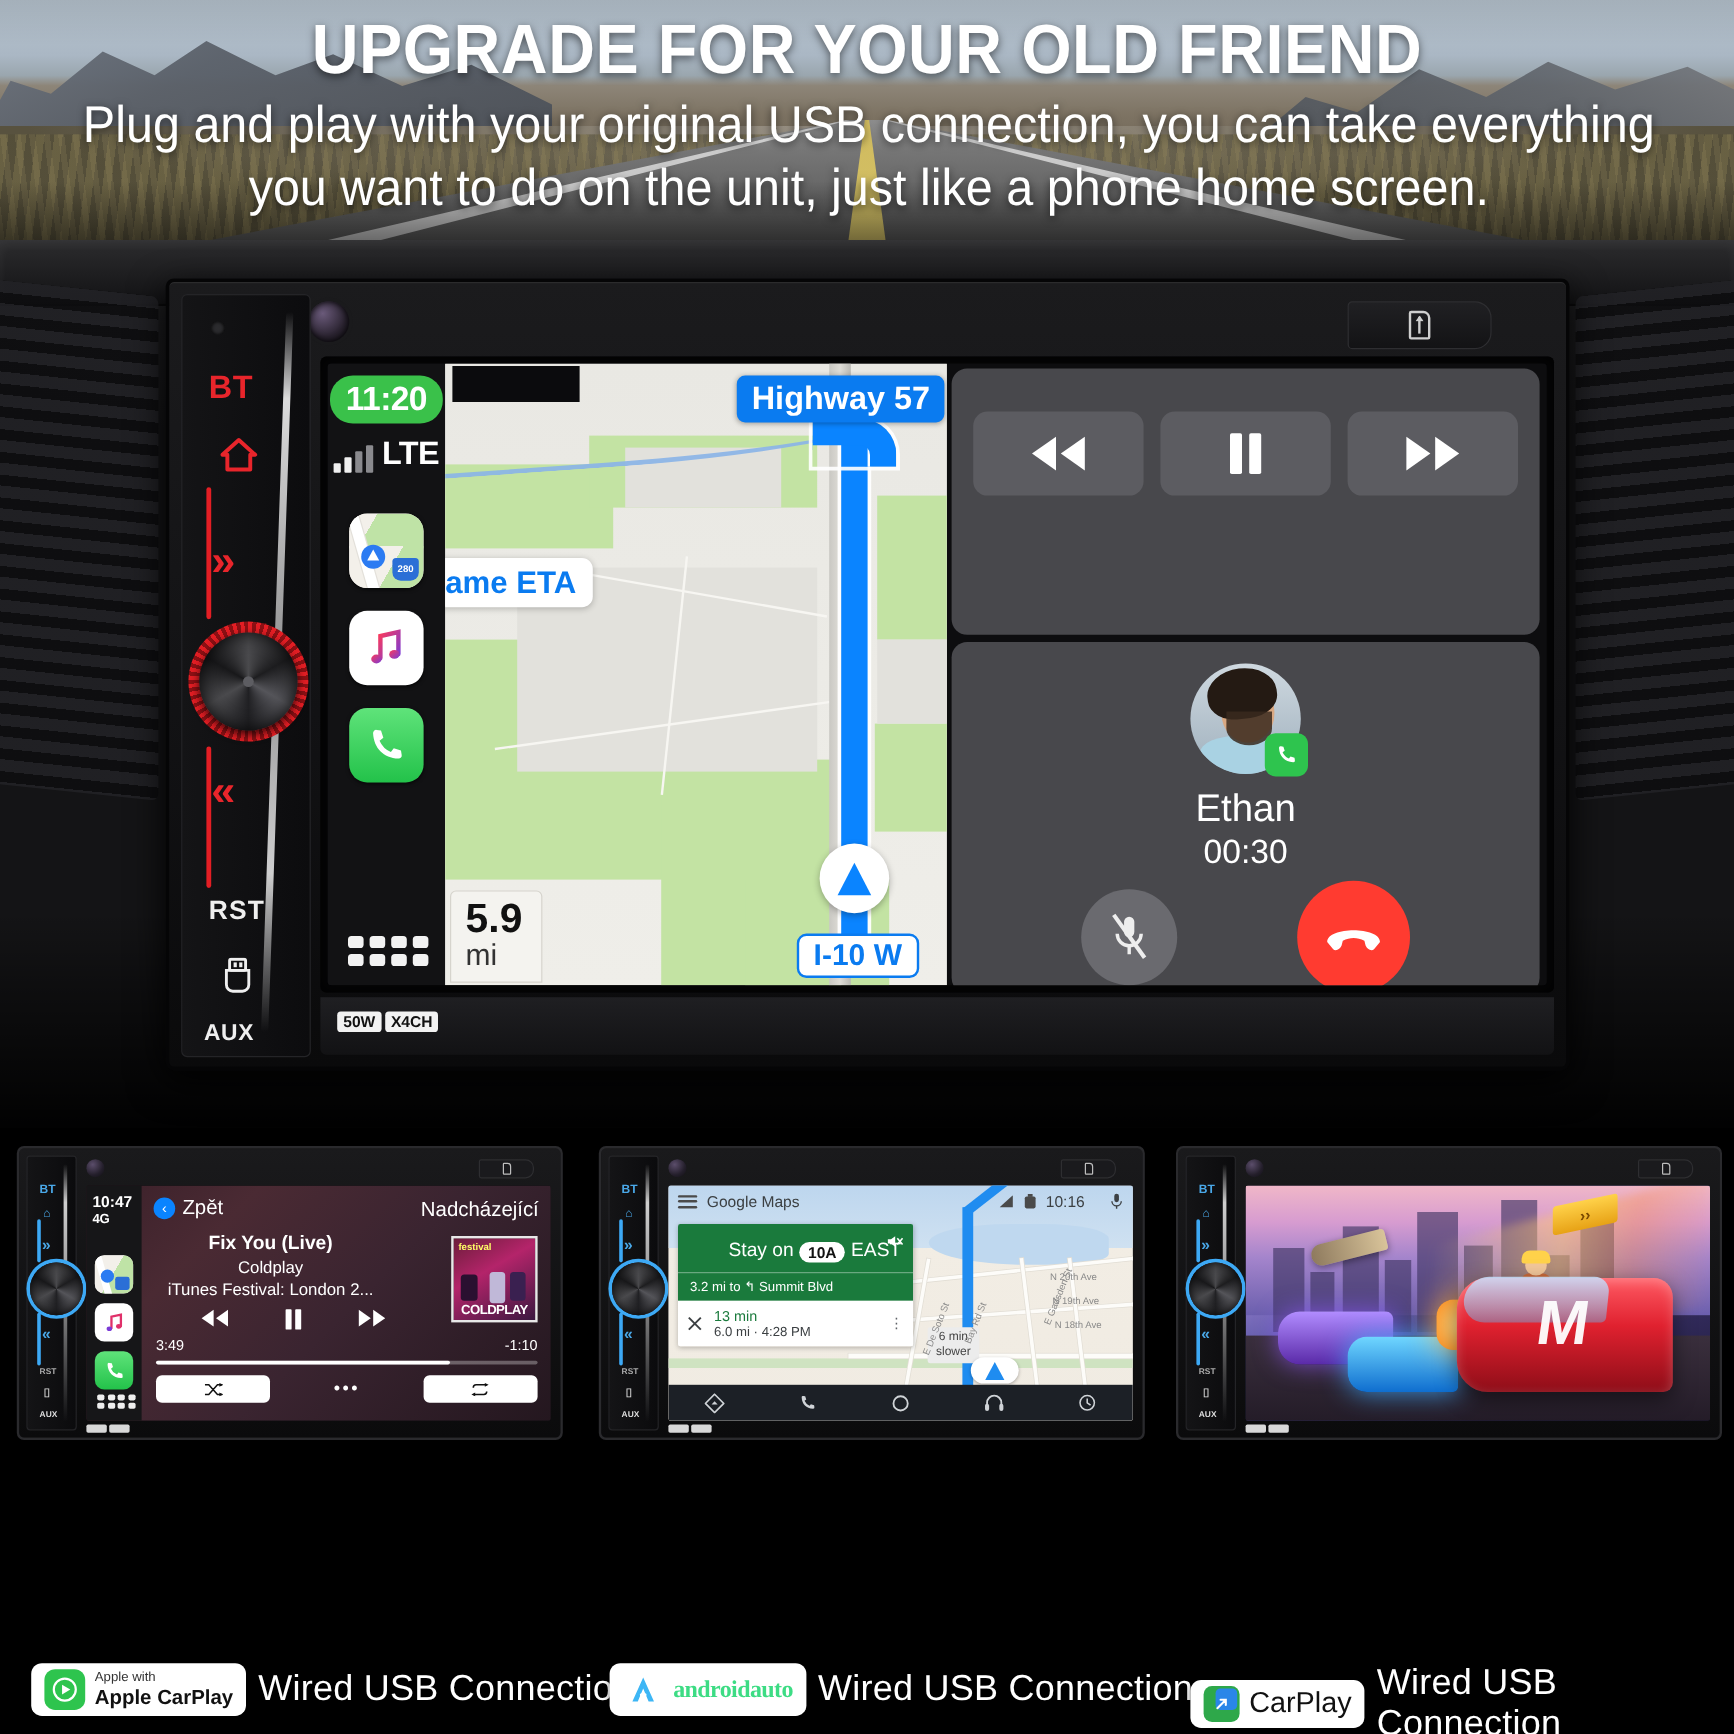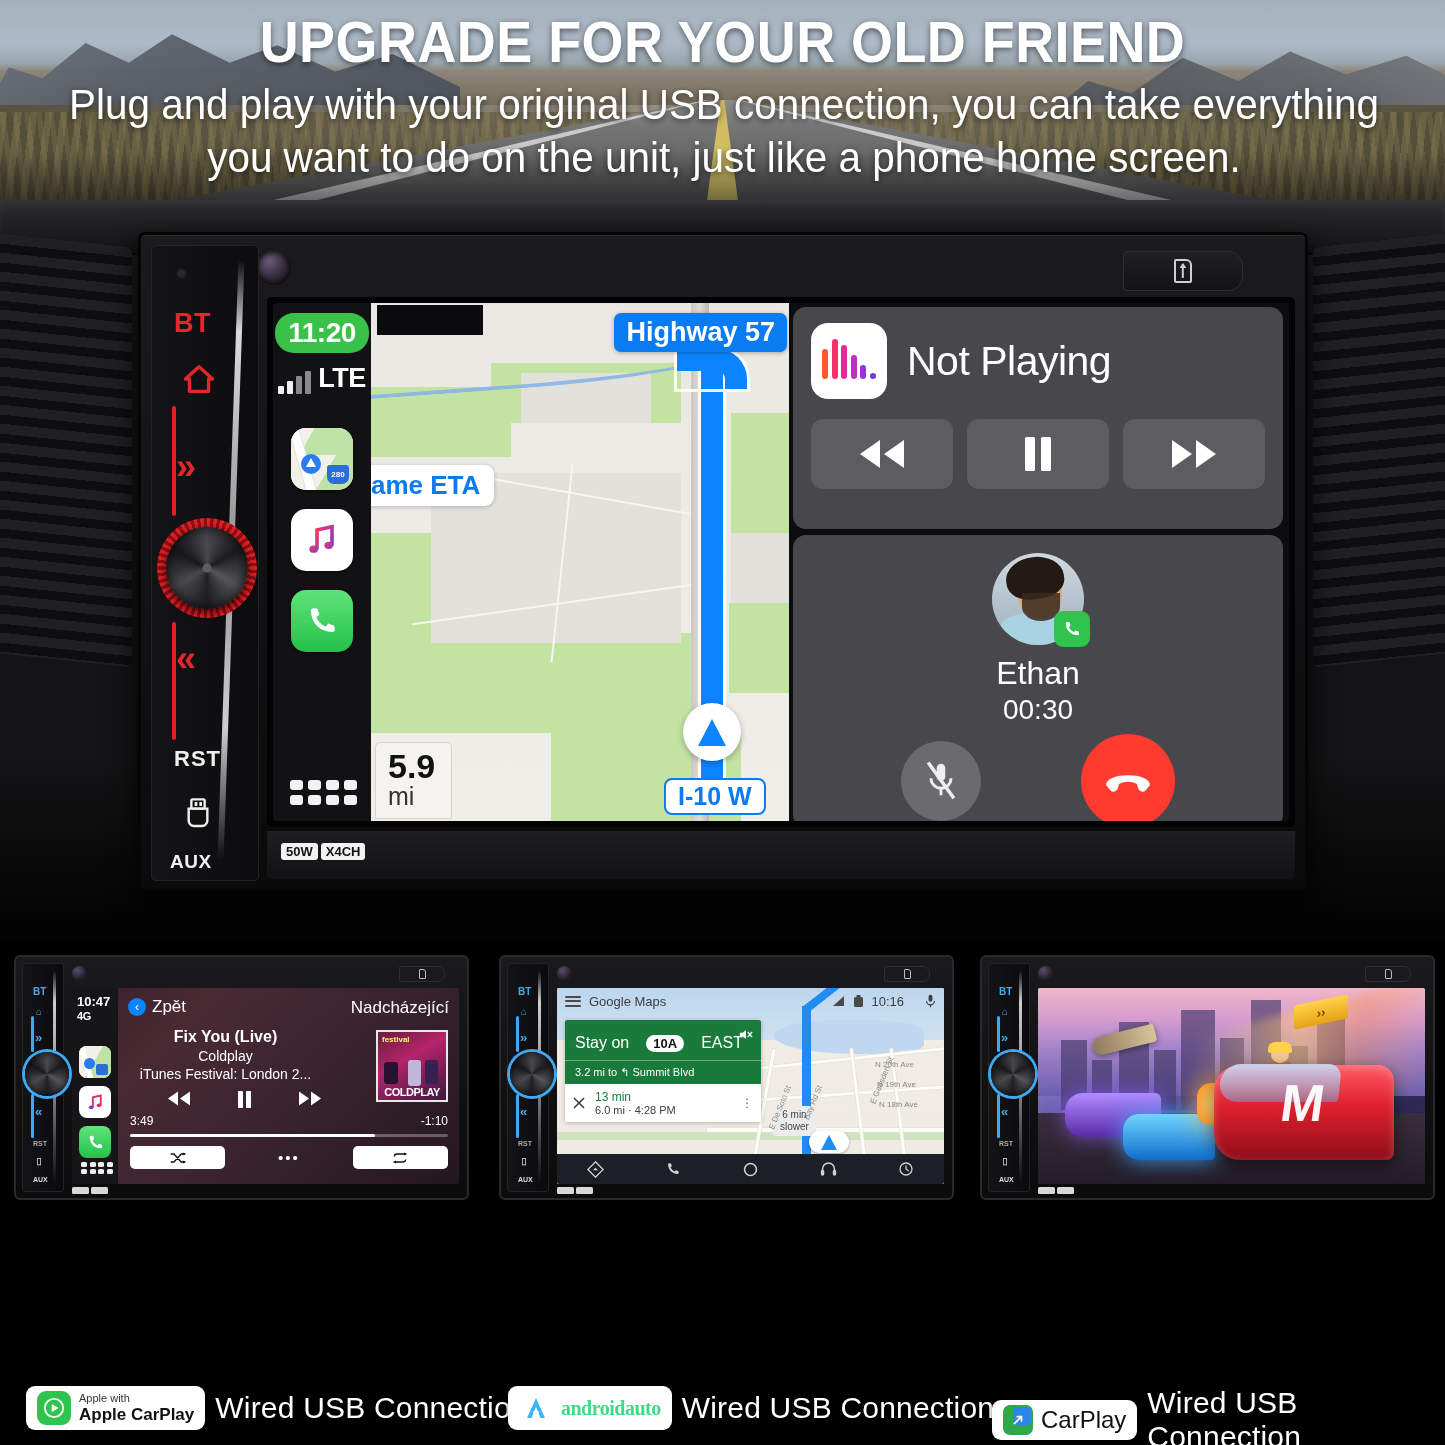--- a/index.html
+++ b/index.html
@@ -332,21 +332,21 @@
     transform:rotate(-38deg); transform-origin:left center; }
   .m2-top { position:absolute; left:0; top:0; width:100%; height:26px;
     display:flex; align-items:center; padding:0 8px; gap:8px; }
   .m2-burger { width:16px; height:11px; display:flex; flex-direction:column; justify-content:space-between; }
   .m2-burger i { display:block; height:2px; background:#4a4a4a; border-radius:1px; }
   .m2-gm { color:#3c4043; font-size:13px; }
   .m2-stat { margin-left:auto; display:flex; align-items:center; gap:7px; color:#3c4043; font-size:13px; }
   .m2-card { position:absolute; left:8px; top:32px; width:196px;
     box-shadow:0 1px 4px rgba(0,0,0,.25); border-radius:2px; overflow:hidden; }
   .m2-g1 { background:#1a7a3c; padding:14px 10px 8px; position:relative; }
-  .m2-stay { color:#fff; font-size:16px; font-weight:500; display:flex; align-items:center; gap:17px; white-space:nowrap; }
+  .m2-stay { color:#fff; font-size:16px; font-weight:500; display:flex; align-items:center; gap:5px; white-space:nowrap;justify-content:flex-end; }
   .m2-badge { background:#fff; color:#111; border-radius:9px; padding:1px 7px; font-size:13px; font-weight:bold; }
   .m2-g2 { background:#1a7a3c; border-top:1px solid rgba(255,255,255,.35);
     padding:5px 10px; color:#fff; font-size:11px; }
   .m2-g3 { background:#fff; padding:6px 8px; display:flex; align-items:center; gap:10px; }
   .m2-eta { color:#1a7a3c; font-size:12px; font-weight:500; }
   .m2-dist { color:#3c4043; font-size:11px; }
   .m2-slower { position:absolute; left:216px; top:118px; background:#ececec;
     padding:3px 7px; border-radius:2px; color:#444; font-size:10px; text-align:center; line-height:12px; }
   .m2-puck { position:absolute; left:252px; top:143px; width:40px; height:22px;
     background:#fff; border-radius:11px; box-shadow:0 1px 3px rgba(0,0,0,.3);
@@ -565,31 +565,20 @@
           <div class="mi-box">
             <div class="mi-num">5.9</div>
             <div class="mi-unit">mi</div>
           </div>
           <div class="i10">I-10 W</div>
         </div>
 
         <div class="cp-right">
 
           <div class="card np-card">
-            <div class="np-head">
-              <div class="np-ico">
-                <i style="height:30px;background:#ff5a2e"></i>
-                <i style="height:40px;background:#fb2e6e"></i>
-                <i style="height:34px;background:#e42a9a"></i>
-                <i style="height:24px;background:#c42ec0"></i>
-                <i style="height:14px;background:#9a32d8"></i>
-                <i style="height:6px;background:#7a35e0"></i>
-              </div>
-              <div class="np-title">Not Playing</div>
-            </div>
             <div class="np-btns">
               <div class="np-btn">
                 <svg width="56" height="34" viewBox="0 0 56 34">
                     <path class="gl" d="M26 3 L26 31 L6 17 Z"></path>
                     <path class="gl" d="M50 3 L50 31 L30 17 Z"></path>
                   </svg>
               </div>
               <div class="np-btn">
                 <svg width="34" height="38" viewBox="0 0 34 38">
                     <rect class="gl" x="4" y="2" width="10" height="34" rx="1.5"></rect>

